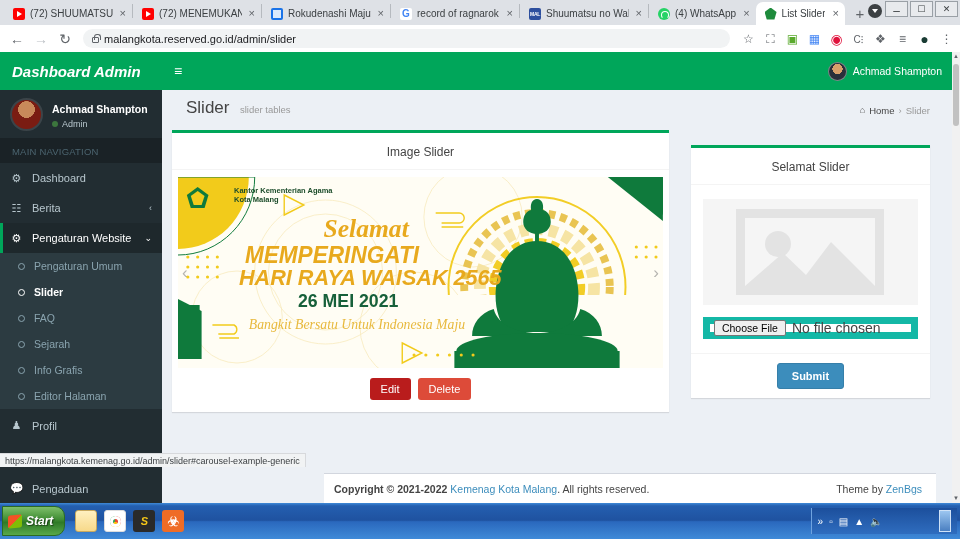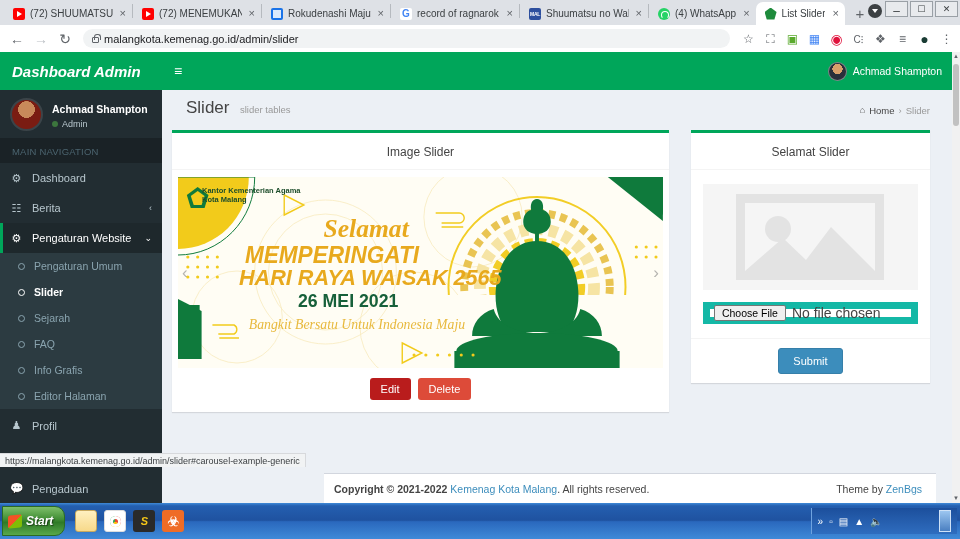--- a/index.html
+++ b/index.html
@@ -92,34 +92,34 @@
   
   .content { position:absolute; left:162px; top:38px; right:8px; bottom:0; background:#ecf0f5; }
   .content-header { height:32px; display:flex; align-items:baseline; justify-content:space-between; padding:8px 14px 0 24px; }
   .ch-title { font-size:17px; color:#444; font-weight:400; }
   .ch-sub { font-size:9.5px; color:#999; margin-left:6px; }
   .crumb { font-size:9.5px; color:#444; display:flex; align-items:center; gap:4px; }
   .crumb .home-ic { font-size:9px; color:#444; }
   .crumb .sep { color:#999; }
   .crumb .cur { color:#999; }
 
-  .row { display:flex; gap:22px; padding:8px 14px 0 10px; align-items:flex-start; }
+  .row { display:flex; gap:22px; padding:8px 14px 0 10px; align-items:center; }
   .box { background:#fff; border-top:3px solid #00a65a; box-shadow:0 1px 1px rgba(0,0,0,.1); }
   .box-head { text-align:center; padding:9px 6px; border-bottom:1px solid #f4f4f4; }
   .box-title { font-size:12px; color:#444; }
   .box-left { width:505px; }
   .box-right { width:243px; }
 
   .carousel { padding:7px 6px 0; }
   .slide { width:100%; height:191px; position:relative; overflow:hidden; background:#fffdf3; }
   .carousel-actions { display:flex; justify-content:center; gap:7px; padding:10px 0 12px; }
   .btn { border:none; border-radius:3px; color:#fff; font-size:11px; padding:5px 11px; cursor:pointer; }
   .btn-edit { background:#b91c1c; }
   .btn-del { background:#dd4b39; }
-  .btn-submit { background:#3c8dbc; border:1px solid #367fa9; border-radius:3px; color:#fff; font-size:11px; padding:6px 14px; }
+  .btn-submit { background:#3c8dbc; border:1px solid #367fa9; border-radius:3px; color:#fff; font-size:11px; padding:6px 14px;font-weight:bold; }
 
   .box-body-right { padding:14px 12px; }
   .thumbbox { width:100%; height:106px; background:#f5f5f5; display:flex; align-items:center; justify-content:center; }
   .file-input { margin-top:12px; width:100%; border:7px solid #14b8a6; background:#fff; height:22px; display:flex; align-items:center; padding:0 4px; gap:6px; }
   .choose-btn { border:1px solid #767676; background:#efefef; border-radius:2px; font-size:10.5px; padding:1px 7px; color:#000; }
   .nofile { font-size:14px; color:#444; }
   .box-foot { border-top:1px solid #f4f4f4; padding:9px; text-align:center; }
 
   .footer { position:absolute; left:162px; right:8px; bottom:0; height:30px; background:#fff; border-top:1px solid #d2d6de;
             display:flex; align-items:center; justify-content:space-between; padding:0 14px 0 10px; font-size:10.5px; color:#444;}
@@ -208,21 +208,21 @@
         <div class="winbtn">✕</div>
       </div>
     </div>
 
     <div class="toolbar">
       <div class="navbtn">←</div>
       <div class="navbtn disabled">→</div>
       <div class="navbtn">↻</div>
       <div class="omnibox">
         <span class="lock"></span>
-        <span>malangkota.kemenag.go.id/admin/slider</span>
+        <span>malangkota.reserved.go.id/admin/slider</span>
       </div>
       <div class="tb-icons">
         <div class="tbi">☆</div>
         <div class="tbi">⛶</div>
         <div class="tbi" style="color:#5aaa2d;">▣</div>
         <div class="tbi" style="color:#4285f4;">▦</div>
         <div class="tbi" style="color:#e0123c;font-size:14px;">◉</div>
         <div class="tbi" style="font-size:10px;">C⁝</div>
         <div class="tbi">❖</div>
         <div class="tbi">≡</div>
@@ -278,25 +278,25 @@
           <div class="sub-item">
             <span class="ring"></span>
             <span>Pengaturan Umum</span>
           </div>
           <div class="sub-item cur">
             <span class="ring"></span>
             <span>Slider</span>
           </div>
           <div class="sub-item">
             <span class="ring"></span>
-            <span>Sejarah</span>
+            <span>FAQ</span>
           </div>
           <div class="sub-item">
             <span class="ring"></span>
-            <span>FAQ</span>
+            <span>Sejarah</span>
           </div>
           <div class="sub-item">
             <span class="ring"></span>
             <span>Info Grafis</span>
           </div>
           <div class="sub-item">
             <span class="ring"></span>
             <span>Editor Halaman</span>
           </div>
         </div>
@@ -426,21 +426,21 @@
                     <polygon points="228,166 248,176 228,186"></polygon>
                   </g>
 
                   <text x="148" y="60" font-family="Liberation Serif, serif" font-size="26" font-style="italic" font-weight="bold" fill="#e8a91d">Selamat</text>
                   <text x="68" y="86" font-family="Liberation Sans, sans-serif" font-size="23" font-style="italic" font-weight="bold" fill="#e8a91d">MEMPERINGATI</text>
                   <text x="62" y="108" font-family="Liberation Sans, sans-serif" font-size="22" font-style="italic" font-weight="bold" fill="#e8a91d">HARI RAYA WAISAK 2565</text>
                   <text x="122" y="130" font-family="Liberation Sans, sans-serif" font-size="18" font-weight="bold" fill="#17603a">26 MEI 2021</text>
                   <text x="72" y="152" font-family="Liberation Serif, serif" font-size="14" font-style="italic" fill="#e8b93d">Bangkit Bersatu Untuk Indonesia Maju</text>
                   <text x="8" y="16" font-family="Liberation Sans, sans-serif" font-size="0" fill="#000"></text>
                 </svg>
-                <div style="position:absolute;left:24px;top:9px;font-size:7.5px;font-weight:bold;color:#1d4d2b;line-height:1.25;">
+                <div style="position:absolute;left:56px;top:9px;font-size:7.5px;font-weight:bold;color:#1d4d2b;line-height:1.25;">
                   <div>Kantor Kementerian Agama</div>
                   <div>Kota Malang</div>
                 </div>
                 <div style="position:absolute;left:4px;top:50%;transform:translateY(-50%);font-size:17px;color:rgba(120,120,120,.55);">‹</div>
                 <div style="position:absolute;right:4px;top:50%;transform:translateY(-50%);font-size:17px;color:rgba(120,120,120,.55);">›</div>
               </div>
             </div>
             <div class="carousel-actions">
               <button class="btn btn-edit">Edit</button>
               <button class="btn btn-del">Delete</button>

